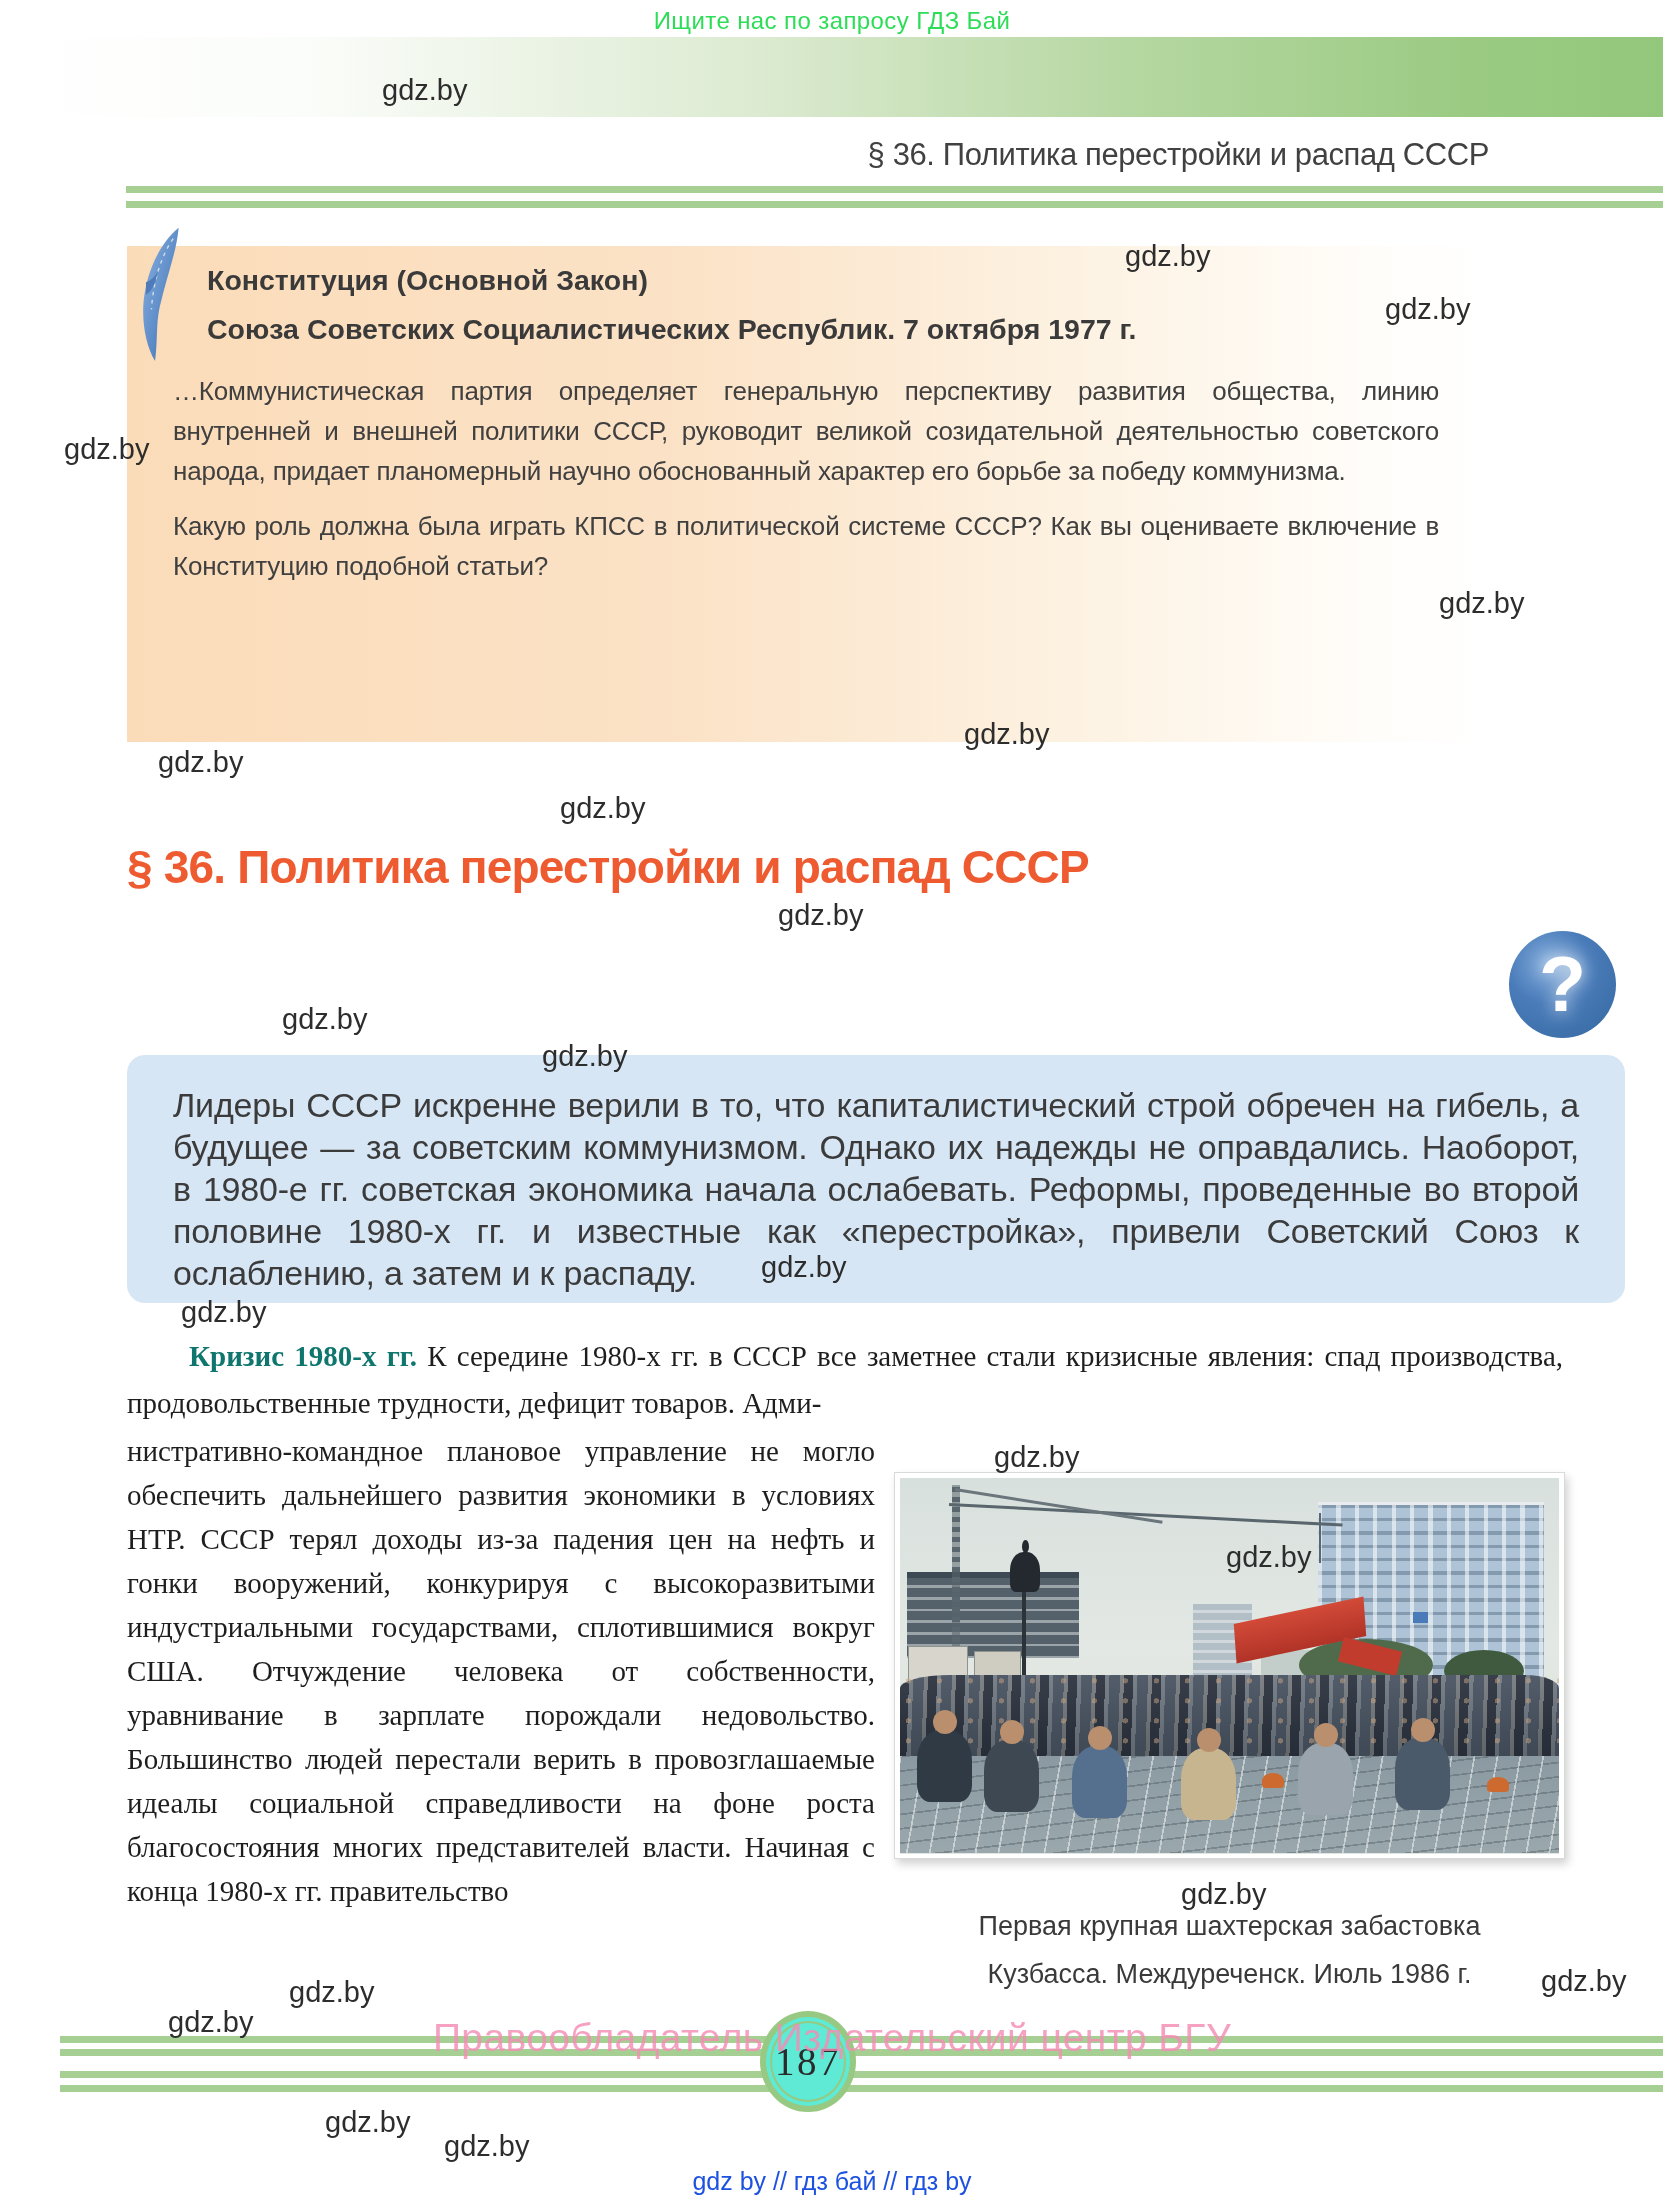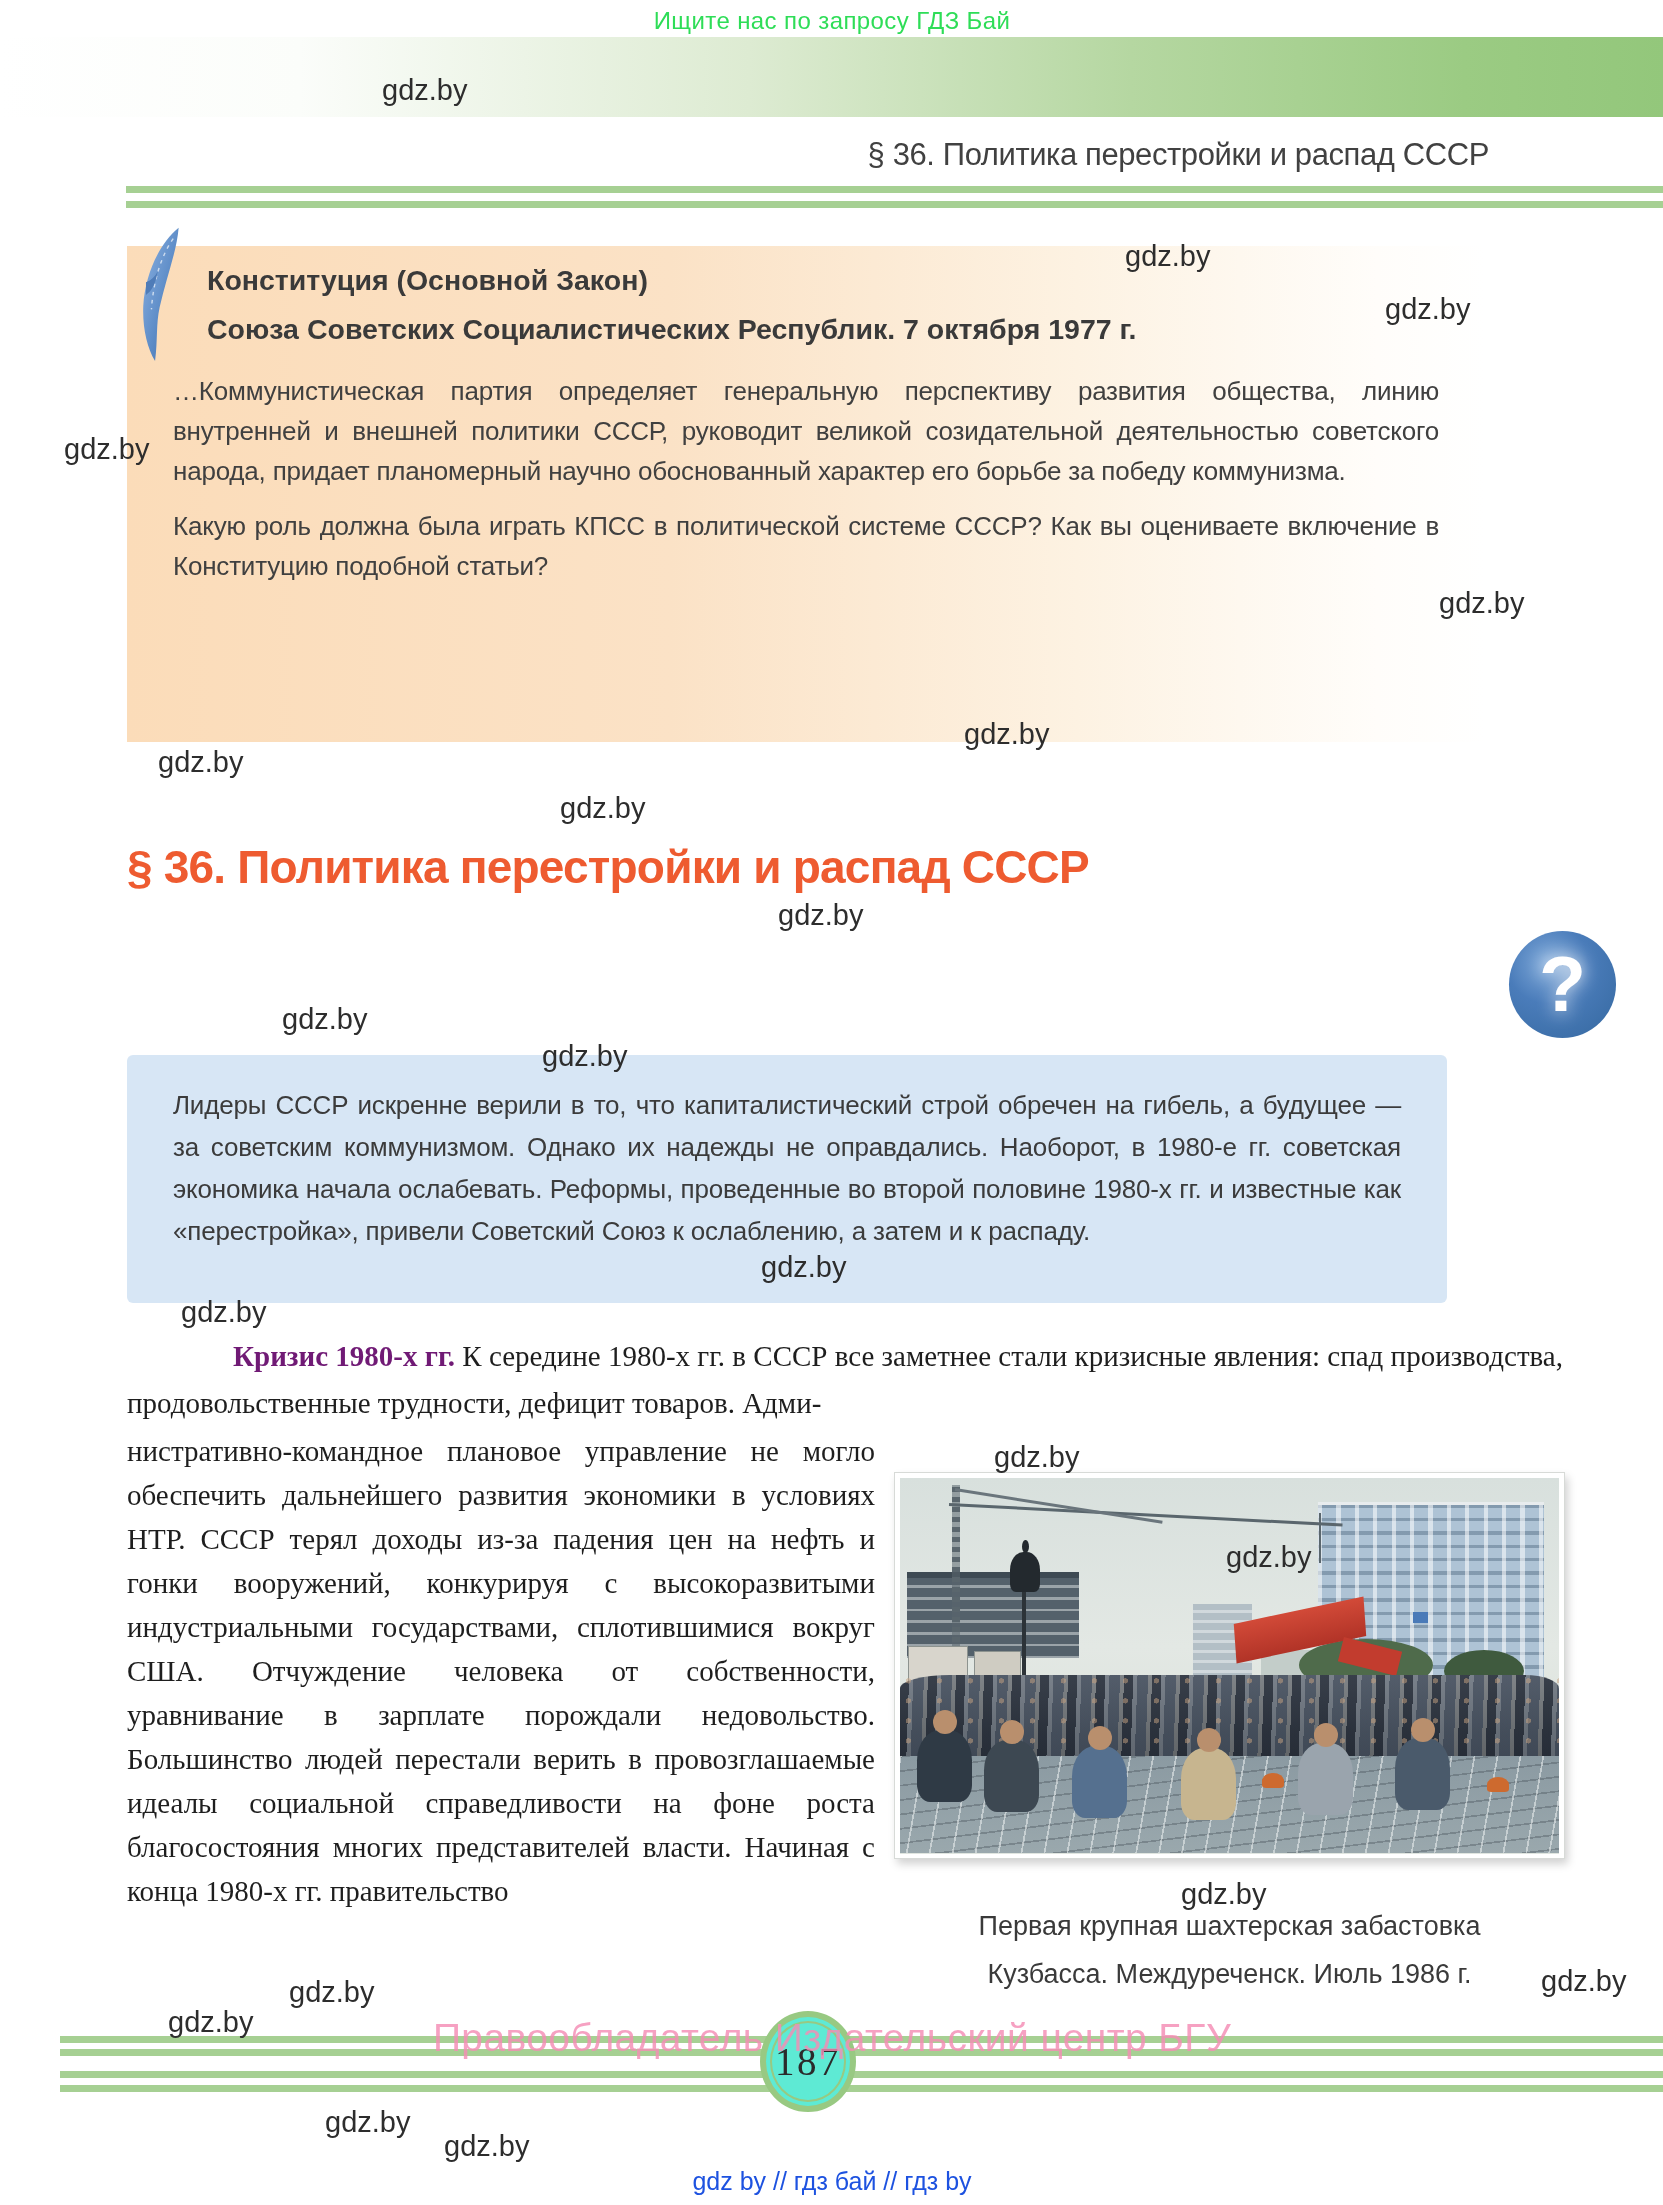--- a/index.html
+++ b/index.html
@@ -44,28 +44,28 @@
   .sec-questions { left:127px; top:929px; width:1350px; font-style:italic;
     font-size:28px; line-height:47px; color:#333; }
 
   .q-icon { left:1509px; top:931px; width:107px; height:107px; border-radius:50%;
     background:radial-gradient(circle at 36% 30%, #7fa9d9 0%, #4a7cba 40%, #35689f 100%);
     display:flex; align-items:center; justify-content:center;
     color:#fff; font-size:77px; font-weight:bold;
     text-shadow:0 0 18.4px rgba(255,255,255,.95); }
 
   
-  .intro-box { left:127px; top:1055px; width:1320px; height:248px; border-radius:6px;
+  .intro-box { left:127px; top:1055px; width:1498px; height:248px; border-radius:18px;
     background:#d7e6f5; padding:28.5px 46px 0 46px;
-    font-size:26px; line-height:42px; text-align:justify; color:#3b3b3b; letter-spacing:-0.2px; }
+    font-size:34px; line-height:42px; text-align:justify; color:#3b3b3b; letter-spacing:-0.2px; }
 
   
   .body-a { left:127px; top:1333px; width:1436px; font-family:"Liberation Serif",serif;
     font-size:29px; line-height:47px; text-align:justify; color:#1e1e1e; text-indent:62px; }
-  .body-a .lead { color:#701a75; font-weight:bold;margin-left:44px; }
+  .body-a .lead { color:#0f766e; font-weight:bold; }
   .body-b { left:127px; top:1429px; width:748px; font-family:"Liberation Serif",serif;
     font-size:29px; line-height:44px; text-align:justify; color:#1e1e1e; }
 
   
   .figure { left:894px; top:1472px; width:671px; height:387px; background:#fff;
     border:0.8px solid #d7dad7; padding:5px; box-shadow:3.4px 5px 8.4px rgba(0,0,0,.18); z-index:2; }
   .scene { position:relative; width:659px; height:376px; overflow:hidden;
     background:linear-gradient(180deg,#d8e0dd 0%,#e3e8e4 45%,#dfe5df 62%); }
   .scene .el { position:absolute; }
   .bldg-right { right:15px; top:23.5px; width:226px; height:180px;

